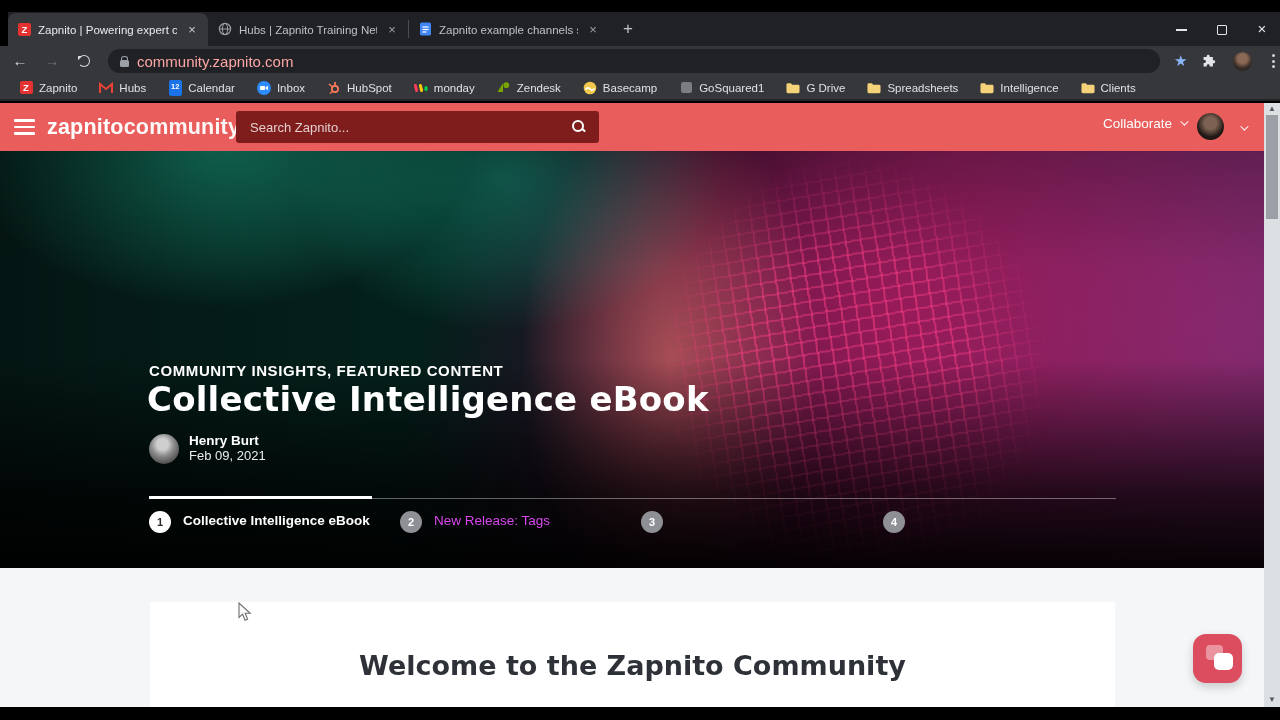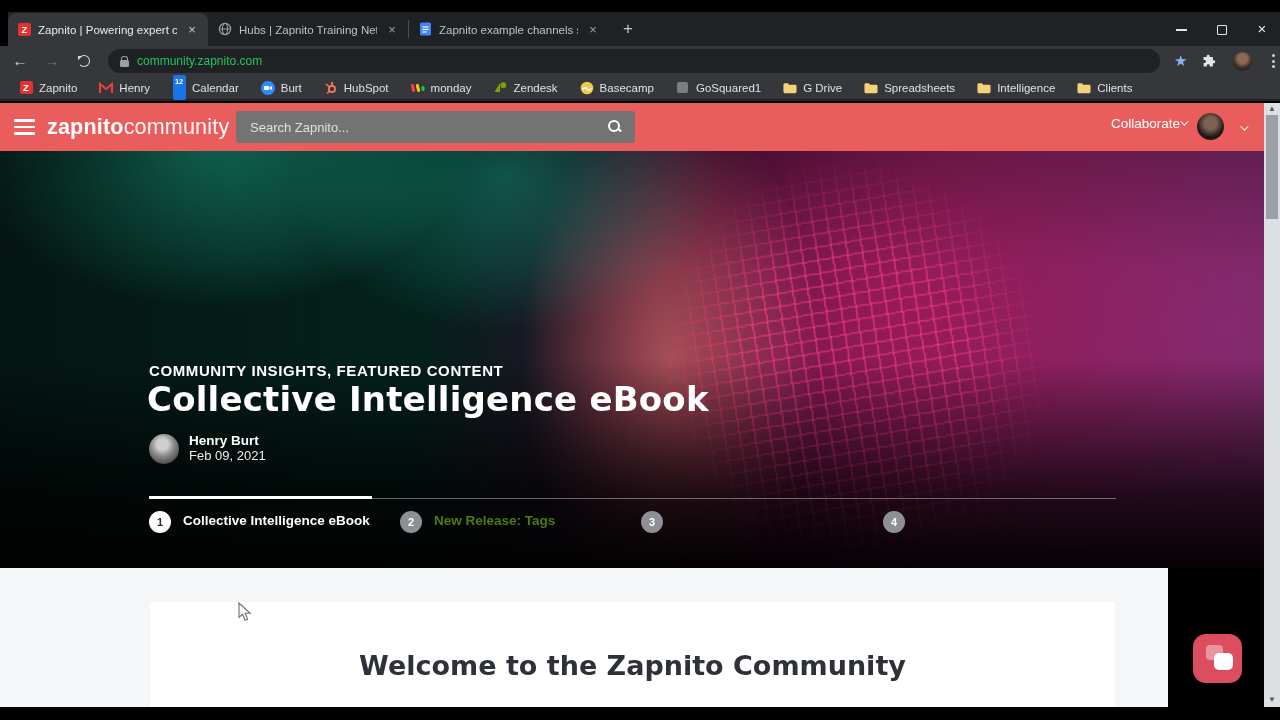--- a/index.html
+++ b/index.html
@@ -28,46 +28,46 @@
   .toolbar{position:absolute;left:0;top:46px;width:1280px;height:30px;background:#36373b;display:flex;align-items:center;}
   .navbtn{width:24px;height:24px;text-align:center;line-height:24px;font-size:15px;color:#d6d8da;margin-left:8px;}
   .navbtn.dim{color:#6e7176;}
   .reload{position:relative;width:24px;height:24px;margin-left:8px;}
   .reload::before{content:'';position:absolute;left:6px;top:6px;width:10px;height:10px;border:1.7px solid #d6d8da;border-radius:50%;border-left-color:transparent;}
   .reload::after{content:'';position:absolute;left:3px;top:4px;border:3.5px solid transparent;border-right-color:#d6d8da;transform:rotate(45deg);}
   .omnibox{position:relative;margin-left:12px;width:1052px;height:24px;background:#202124;border-radius:12px;display:flex;align-items:center;padding:0 12px;gap:8px;}
   .lock{position:relative;width:9px;height:11px;flex:0 0 auto;}
   .lock::before{content:'';position:absolute;left:1px;top:0;width:5px;height:6px;border:1.4px solid #9aa0a6;border-bottom:none;border-radius:3px 3px 0 0;}
   .lock::after{content:'';position:absolute;left:0;top:4px;width:9px;height:7px;background:#9aa0a6;border-radius:1.5px;}
-  .url{color:#22c55e;font-size:12px;}
+  .url{color:#fca5a5;font-size:15px;}
   .toolbar-right{display:flex;align-items:center;gap:15px;margin-left:14px;}
   .star{color:#8ab4f8;font-size:15px;}
   .profile-avatar{width:19px;height:19px;border-radius:50%;background:radial-gradient(circle at 50% 35%,#8a6a56 0 30%,#3a2d28 60%,#17130f 100%);}
   .kebab{display:flex;flex-direction:column;gap:2.5px;align-items:center;width:12px;}
   .kebab i{width:3px;height:3px;border-radius:50%;background:#cfd2d6;}
 
   .bookmarksbar{position:absolute;left:0;top:76px;width:1280px;height:25px;background:#36373b;border-bottom:2px solid #222427;
                 display:flex;align-items:center;padding-left:10px;gap:4px;}
   .bm{display:flex;align-items:center;gap:6px;color:#dfe1e4;font-size:11.5px;padding:2px 9px;border-radius:6px;white-space:nowrap;}
   .bm .bicon{display:inline-flex;width:14px;height:14px;align-items:center;justify-content:center;flex:0 0 auto;}
 
   
   .site-header{position:absolute;left:0;top:103px;width:1264px;height:48px;background:#e95e5c;display:flex;align-items:center;}
   .hamburger{margin-left:14px;width:21px;display:flex;flex-direction:column;gap:4px;}
   .hamburger i{height:2.4px;background:#fff;border-radius:1px;}
   .logo{margin-left:12px;font-size:21.5px;color:#fff;letter-spacing:.2px;white-space:nowrap;}
   .logo b{font-weight:700;}
-  .logo span{font-weight:400;opacity:.95;}
-  .hsearch{position:absolute;left:236px;top:8px;width:399px;height:32px;background:#737373;border-radius:3px;display:flex;align-items:center;padding:0 12px;}
+  .logo span{font-weight:700;opacity:.95;}
+  .hsearch{position:absolute;left:236px;top:8px;width:363px;height:32px;background:#7f1d1d;border-radius:3px;display:flex;align-items:center;padding:0 12px;}
   .hsearch input{flex:1;background:transparent;border:none;outline:none;color:#fff;font-size:13px;font-family:"Liberation Sans",sans-serif;}
   .hsearch input::placeholder{color:rgba(255,255,255,.78);}
   .mag{position:relative;width:16px;height:16px;flex:0 0 auto;}
   .mag::before{content:'';position:absolute;left:1px;top:1px;width:8px;height:8px;border:2px solid #fff;border-radius:50%;}
   .mag::after{content:'';position:absolute;left:10px;top:10px;width:5px;height:2px;background:#fff;border-radius:1px;transform:rotate(45deg);}
-  .collab{position:absolute;right:78px;top:0;height:40px;display:flex;align-items:center;color:#fff;font-size:13.5px;}
+  .collab{position:absolute;right:78px;top:0;height:40px;display:flex;align-items:center;gap:8px;color:#fff;font-size:13.5px;}
   .chev{width:6px;height:6px;border-right:1.8px solid #fff;border-bottom:1.8px solid #fff;transform:rotate(45deg) translateY(-2px);}
   .user-avatar{position:absolute;right:40px;top:10px;width:27px;height:27px;border-radius:50%;
                background:radial-gradient(circle at 50% 38%,#7d6152 0 28%,#241b18 62%,#0d0b0a 100%);}
   .hdr-chev{position:absolute;right:18px;top:22px;}
 
   
   .hero{position:absolute;left:0;top:151px;width:1264px;height:417px;overflow:hidden;
     background:
       radial-gradient(420px 280px at 17% -4%, rgba(34,214,170,.6), transparent 62%),
       radial-gradient(330px 240px at 40% 6%, rgba(23,168,138,.5), transparent 65%),
@@ -93,26 +93,26 @@
                  background:radial-gradient(circle at 45% 35%,#cfcfcf 0 22%,#8b8b8b 45%,#3d3d3d 85%);}
   .author-name{color:#fff;font-size:13.5px;font-weight:700;line-height:15px;}
   .author-date{color:rgba(255,255,255,.92);font-size:13px;line-height:16px;text-align:right;}
 
   .progress-track{position:absolute;left:149px;top:498px;width:967px;height:1px;background:rgba(255,255,255,.38);}
   .progress-active{position:absolute;left:149px;top:496px;width:223px;height:3px;background:#fff;}
 
   .car-item{position:absolute;top:511px;display:flex;gap:12px;align-items:flex-start;}
   .car-num{width:22px;height:22px;border-radius:50%;background:#8f9095;color:#fff;font-size:11px;font-weight:700;
            display:flex;align-items:center;justify-content:center;flex:0 0 auto;}
-  .car-label{color:#4d7c0f;font-size:13.5px;font-weight:700;line-height:20px;}
+  .car-label{color:#d946ef;font-size:13.5px;font-weight:400;line-height:20px;}
   .car-item.active .car-num{background:#fff;color:#2b2b2b;}
   .car-item.active .car-label{color:#fff;font-weight:700;}
 
   
-  .page{position:absolute;left:0;top:568px;width:1168px;height:139px;background:#f5f6f8;}
+  .page{position:absolute;left:0;top:568px;width:1264px;height:139px;background:#f5f6f8;}
   .card{position:absolute;left:150px;top:34px;width:965px;height:140px;background:#ffffff;}
   .welcome-title{position:absolute;left:0;top:48px;width:965px;text-align:center;color:#2e3137;font-size:27px;font-weight:700;
                  font-family:"DejaVu Sans","Liberation Sans",sans-serif;}
 
   .chat-btn{position:absolute;left:1193px;top:634px;width:49px;height:49px;border-radius:13px;background:#dc4e5f;
             box-shadow:0 4px 10px rgba(0,0,0,.18);}
   .chat-b1{position:absolute;left:13px;top:11px;width:17px;height:15px;border-radius:4px;background:rgba(255,255,255,.4);}
   .chat-b2{position:absolute;left:21px;top:19px;width:19px;height:17px;border-radius:5px;background:#fff;}
 
   
@@ -202,37 +202,37 @@
           <span style="display:block;width:13px;height:13px;border-radius:2px;background:#e3322f;color:#fff;font-size:9.5px;font-weight:bold;text-align:center;line-height:13px;">Z</span>
         </span>
         <span>Zapnito</span>
       </div>
       <div class="bm">
         <span class="bicon">
           <svg width="14" height="12" viewBox="0 0 14 12">
             <path d="M1,11 L1,2 L7,7 L13,2 L13,11" fill="none" stroke="#ea4335" stroke-width="2"></path>
           </svg>
         </span>
-        <span>Henry</span>
-      </div>
-      <div class="bm">
-        <span class="bicon">
-          <span style="display:block;width:13px;height:25px;border-radius:2px;background:#1a73e8;color:#fff;font-size:7.5px;font-weight:bold;text-align:center;line-height:13px;">12</span>
+        <span>Hubs</span>
+      </div>
+      <div class="bm">
+        <span class="bicon">
+          <span style="display:block;width:13px;height:16px;border-radius:2px;background:#1a73e8;color:#fff;font-size:7.5px;font-weight:bold;text-align:center;line-height:13px;">12</span>
         </span>
         <span>Calendar</span>
       </div>
       <div class="bm">
         <span class="bicon">
           <svg width="14" height="14" viewBox="0 0 14 14">
             <circle cx="7" cy="7" r="7" fill="#2d8cff"></circle>
             <rect x="3" y="5" width="5.2" height="4" rx="1" fill="#fff"></rect>
             <path d="M8.8,6.2 L11,4.8 L11,9.2 L8.8,7.8 Z" fill="#fff"></path>
           </svg>
         </span>
-        <span>Burt</span>
+        <span>Inbox</span>
       </div>
       <div class="bm">
         <span class="bicon">
           <svg width="14" height="14" viewBox="0 0 14 14">
             <circle cx="8" cy="8" r="3.1" fill="none" stroke="#ff7a59" stroke-width="1.7"></circle>
             <line x1="8" y1="1" x2="8" y2="4.6" stroke="#ff7a59" stroke-width="1.7"></line>
             <line x1="2" y1="3" x2="5.6" y2="6" stroke="#ff7a59" stroke-width="1.5"></line>
             <line x1="3" y1="12.5" x2="5.6" y2="10.2" stroke="#ff7a59" stroke-width="1.5"></line>
           </svg>
         </span>

